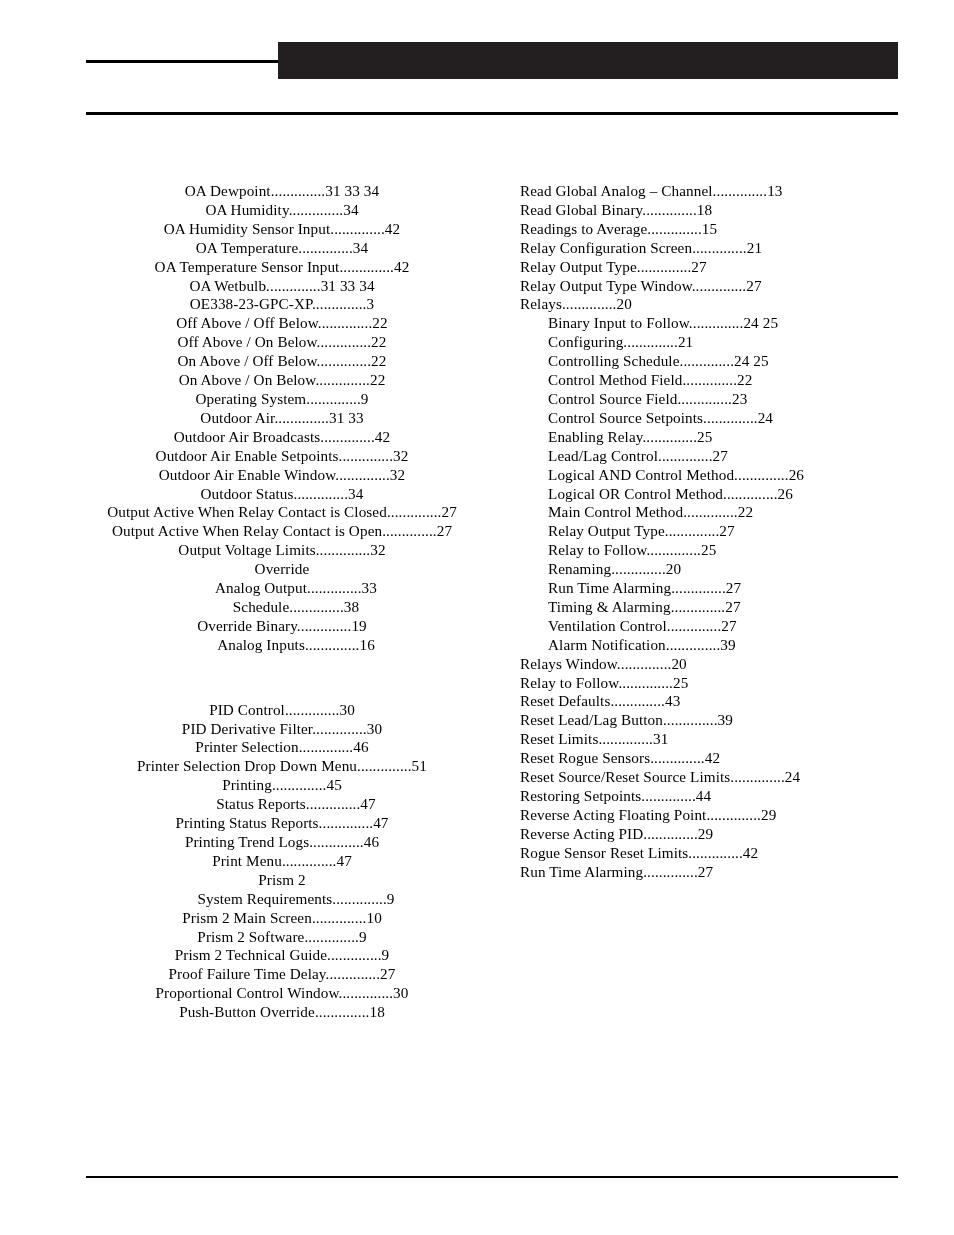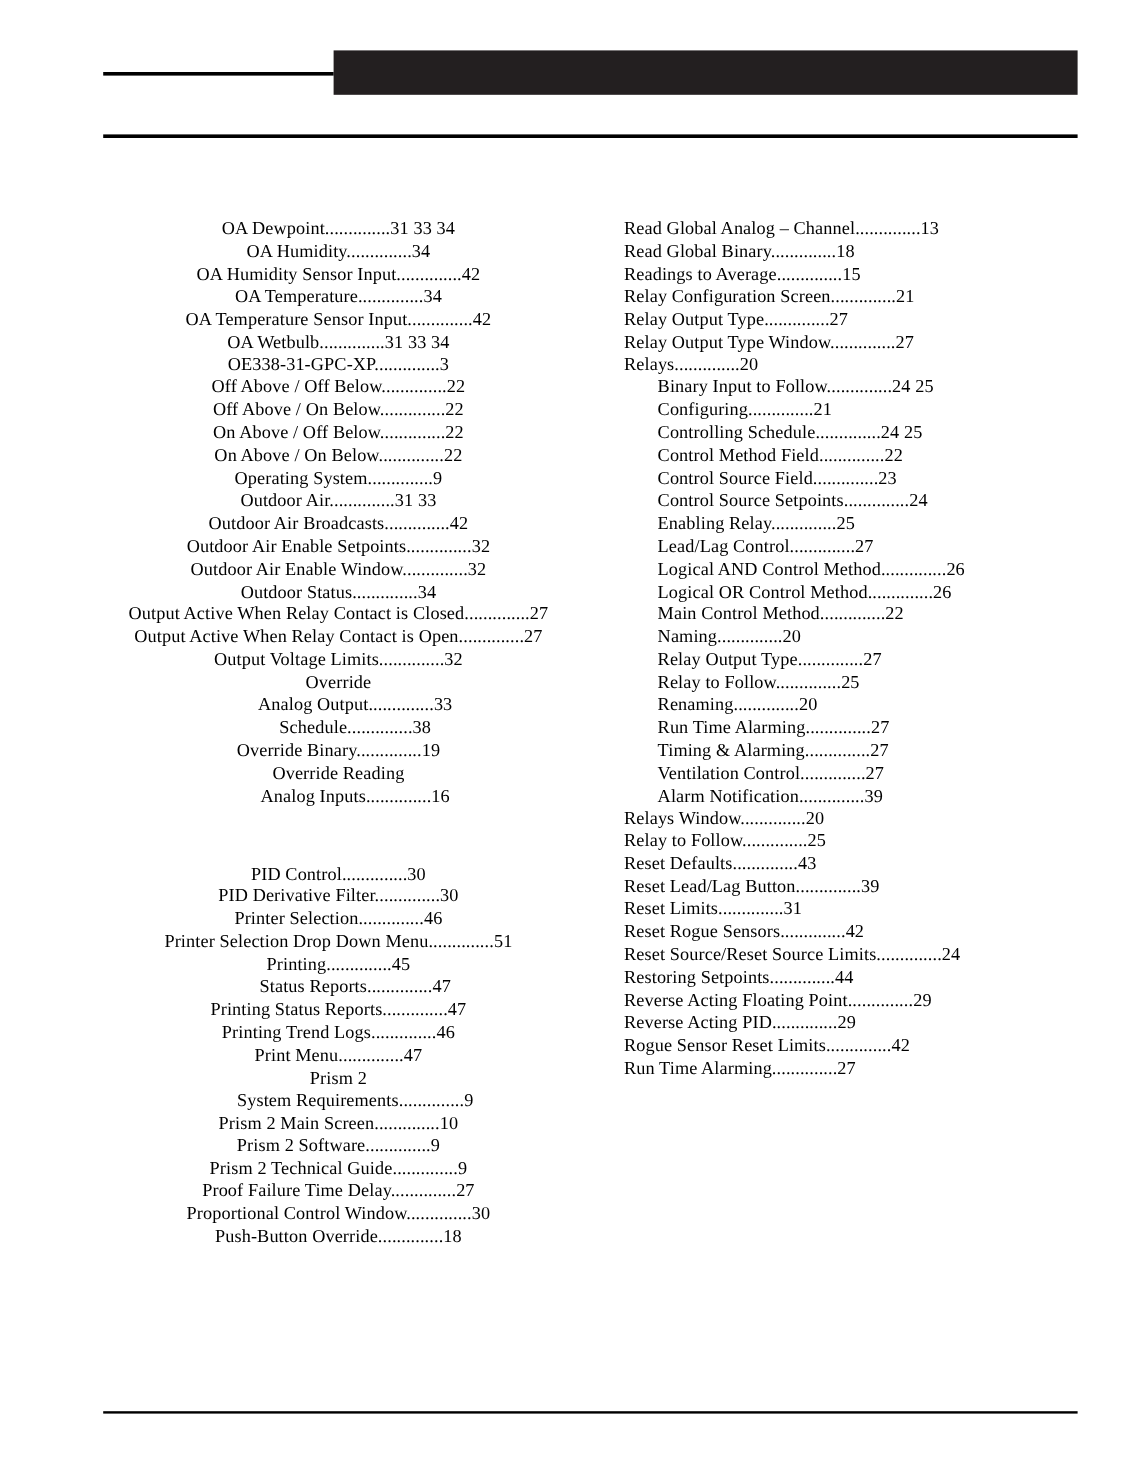--- a/index.html
+++ b/index.html
@@ -87,39 +87,38 @@
 
 <div class="columns">
   <div class="col col-left">
       <div class="block">
         <div class="entry">OA Dewpoint..............31 33 34</div>
         <div class="entry">OA Humidity..............34</div>
         <div class="entry">OA Humidity Sensor Input..............42</div>
         <div class="entry">OA Temperature..............34</div>
         <div class="entry">OA Temperature Sensor Input..............42</div>
         <div class="entry">OA Wetbulb..............31 33 34</div>
-        <div class="entry">OE338-31-GPC-XP..............3</div>
+        <div class="entry">OE338-23-GPC-XP..............3</div>
         <div class="entry">Off Above / Off Below..............22</div>
         <div class="entry">Off Above / On Below..............22</div>
         <div class="entry">On Above / Off Below..............22</div>
         <div class="entry">On Above / On Below..............22</div>
         <div class="entry">Operating System..............9</div>
         <div class="entry">Outdoor Air..............31 33</div>
         <div class="entry">Outdoor Air Broadcasts..............42</div>
         <div class="entry">Outdoor Air Enable Setpoints..............32</div>
         <div class="entry">Outdoor Air Enable Window..............32</div>
         <div class="entry">Outdoor Status..............34</div>
         <div class="entry">Output Active When Relay Contact is Closed..............27</div>
         <div class="entry">Output Active When Relay Contact is Open..............27</div>
         <div class="entry">Output Voltage Limits..............32</div>
         <div class="entry">Override</div>
         <div class="entry sub">Analog Output..............33</div>
         <div class="entry sub">Schedule..............38</div>
         <div class="entry">Override Binary..............19</div>
-        <div class="entry">Override Reading</div>
         <div class="entry sub">Analog Inputs..............16</div>
       </div>
       <div class="block">
         <div class="entry">PID Control..............30</div>
         <div class="entry">PID Derivative Filter..............30</div>
         <div class="entry">Printer Selection..............46</div>
         <div class="entry">Printer Selection Drop Down Menu..............51</div>
         <div class="entry">Printing..............45</div>
         <div class="entry sub">Status Reports..............47</div>
         <div class="entry">Printing Status Reports..............47</div>
@@ -148,21 +147,20 @@
         <div class="entry sub">Configuring..............21</div>
         <div class="entry sub">Controlling Schedule..............24 25</div>
         <div class="entry sub">Control Method Field..............22</div>
         <div class="entry sub">Control Source Field..............23</div>
         <div class="entry sub">Control Source Setpoints..............24</div>
         <div class="entry sub">Enabling Relay..............25</div>
         <div class="entry sub">Lead/Lag Control..............27</div>
         <div class="entry sub">Logical AND Control Method..............26</div>
         <div class="entry sub">Logical OR Control Method..............26</div>
         <div class="entry sub">Main Control Method..............22</div>
-        <div class="entry sub">Naming..............20</div>
         <div class="entry sub">Relay Output Type..............27</div>
         <div class="entry sub">Relay to Follow..............25</div>
         <div class="entry sub">Renaming..............20</div>
         <div class="entry sub">Run Time Alarming..............27</div>
         <div class="entry sub">Timing &amp; Alarming..............27</div>
         <div class="entry sub">Ventilation Control..............27</div>
         <div class="entry sub">Alarm Notification..............39</div>
         <div class="entry">Relays Window..............20</div>
         <div class="entry">Relay to Follow..............25</div>
         <div class="entry">Reset Defaults..............43</div>

